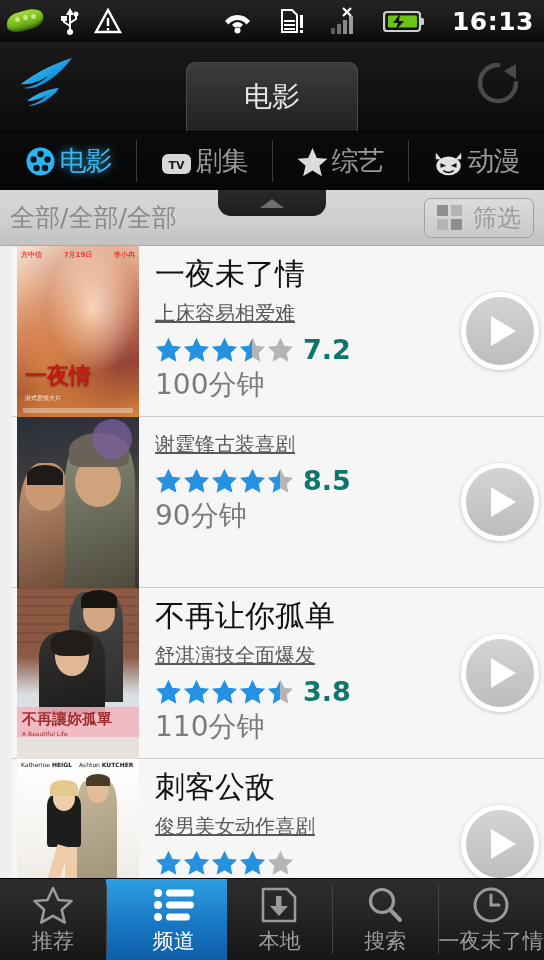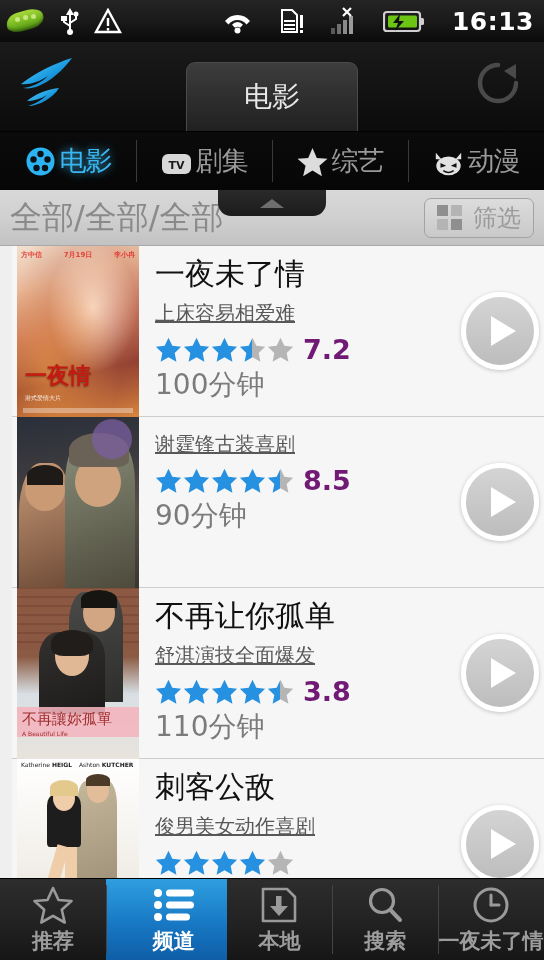--- a/index.html
+++ b/index.html
@@ -74,21 +74,21 @@
     justify-content: center; flex: none; }
 
   
   .filterbar {
     position: absolute; top: 190px; left: 0; width: 544px; height: 56px;
     background: linear-gradient(to bottom, #d8d8d8 0%, #cfcfcf 55%, #c2c2c2 100%);
     border-bottom: 1px solid #a9a9a9;
     display: flex; align-items: center; justify-content: space-between;
     padding: 0 10px;
   }
-  .filter-cur { font-size: 32px; color: #8a8a8a; }
+  .filter-cur { font-size: 25px; color: #8a8a8a; }
   .filter-btn {
     height: 40px; padding: 0 12px; border: 1px solid #a2a2a2; border-radius: 7px;
     background: linear-gradient(to bottom, #dcdcdc, #c9c9c9);
     display: flex; align-items: center; gap: 11px;
   }
   .grid-ico { width: 25px; height: 25px; display: grid; grid-template-columns: 1fr 1fr;
     grid-template-rows: 1fr 1fr; gap: 3px; }
   .grid-ico i { display: block; background: #8f8f8f; }
   .grid-ico i:nth-child(2), .grid-ico i:nth-child(3) { background: #b4b4b4; }
   .filter-label { font-size: 24px; color: #9b9b9b; }
@@ -106,21 +106,21 @@
   }
   .row { display: flex; height: 171px; border-bottom: 1px solid #cdcdcd;
     background: #f6f6f6; position: relative; padding-left: 5px; }
   .poster { width: 122px; height: 171px; flex: none; overflow: hidden;
     position: relative; background: #30241f; }
   .meta { flex: 1; padding: 8px 0 0 16px; min-width: 0; }
   .m-title { font-size: 30px; color: #111; line-height: 40px; white-space: nowrap; }
   .m-sub { font-size: 20px; color: #585858; line-height: 38px; white-space: nowrap; text-decoration: underline; }
   .m-rate { display: flex; align-items: center; gap: 9px; height: 34px; }
   .stars { display: flex; gap: 1px; }
-  .m-score { font-size: 27px; color: #701a75; font-weight: bold; }
+  .m-score { font-size: 27px; color: #0f766e; font-weight: bold; }
   .m-dur { font-size: 28px; color: #7b7b7b; line-height: 38px; }
   .playbtn { position: absolute; right: 17px; top: 50%; transform: translateY(-50%);
     width: 78px; height: 78px; border-radius: 50%;
     background: linear-gradient(to bottom, #d4d4d4, #bdbdbd);
     border: 5px solid #fff;
     box-shadow: 0 1px 4px rgba(0,0,0,.22);
     display: flex; align-items: center; justify-content: center; }
   .playbtn .tri { width: 0; height: 0; border-left: 25px solid #fff;
     border-top: 15px solid transparent; border-bottom: 15px solid transparent;
     margin-left: 7px; }
@@ -137,21 +137,21 @@
     border-top: 1px solid #000; display: flex;
   }
   .navitem { flex: 1; display: flex; flex-direction: column; align-items: center;
     justify-content: center; gap: 2px; position: relative; }
   .navitem + .navitem::before { content: ""; position: absolute; left: 0;
     top: 6px; bottom: 6px; width: 1px; background: #444; }
   .navitem.active { background: linear-gradient(to bottom, #2e9fe0 0%, #1878c4 55%, #0f5ea6 100%); padding-left: 15px; }
   .navitem.active + .navitem::before { background: transparent; }
   .nav-ico { width: 44px; height: 40px; display: flex; align-items: center;
     justify-content: center; }
-  .nav-label { font-size: 21px; color: #9d9d9d; font-weight: bold; }
+  .nav-label { font-size: 21px; color: #9d9d9d; }
   .navitem.active .nav-label { color: #fff; }
 </style>
 </head>
 <body>
 
 <div id="app">
 
   <div class="statusbar">
     <div class="sb-left">
       <div class="peapod">
@@ -395,21 +395,21 @@
       <div class="poster">
         <div class="pa" style="background:linear-gradient(180deg,#9a6348 0%,#8a5a42 40%,#d8dfe4 62%,#e8e3dc 100%);"></div>
         <div style="position:absolute;left:0;top:0;width:122px;height:62px;background:repeating-linear-gradient(0deg,#8a5742 0 7px,#7a4a38 7px 9px);opacity:.85;"></div>
         <div style="position:absolute;left:52px;top:4px;width:54px;height:110px;border-radius:28% 28% 0 0;background:linear-gradient(160deg,#4a4a48,#2d2d2c);"></div>
         <div style="position:absolute;left:66px;top:6px;width:32px;height:38px;border-radius:50%;background:#d2a583;"></div>
         <div style="position:absolute;left:64px;top:2px;width:36px;height:18px;border-radius:50% 50% 0 0;background:#171512;"></div>
         <div style="position:absolute;left:22px;top:44px;width:66px;height:82px;border-radius:30% 30% 0 0;background:linear-gradient(160deg,#32312f,#1c1b1a);"></div>
         <div style="position:absolute;left:38px;top:48px;width:34px;height:40px;border-radius:50%;background:#e0b896;"></div>
         <div style="position:absolute;left:34px;top:42px;width:42px;height:26px;border-radius:50% 50% 30% 30%;background:#211d1a;"></div>
         <div style="position:absolute;left:0;bottom:22px;width:122px;height:30px;background:rgba(244,180,190,.88);"></div>
-        <div style="position:absolute;left:5px;bottom:30px;color:#9f2d2d;font-size:15px;font-weight:normal;text-align:right;">不再讓妳孤單</div>
+        <div style="position:absolute;left:5px;bottom:30px;color:#9f2d2d;font-size:15px;font-weight:bold;text-align:right;">不再讓妳孤單</div>
         <div style="position:absolute;left:5px;bottom:22px;color:#9f2d2d;font-size:6px;">A Beautiful Life</div>
       </div>
       <div class="meta">
         <div class="m-title">不再让你孤单</div>
         <div class="m-sub">舒淇演技全面爆发</div>
         <div class="m-rate">
           <span class="stars">
             <svg width="27" height="27" viewBox="0 0 24 24">
                 <polygon points="12,1.5 15.4,8.6 23.2,9.6 17.5,15 19,22.8 12,18.9 5,22.8 6.5,15 0.8,9.6 8.6,8.6" fill="#2691e0"></polygon>
               </svg>

